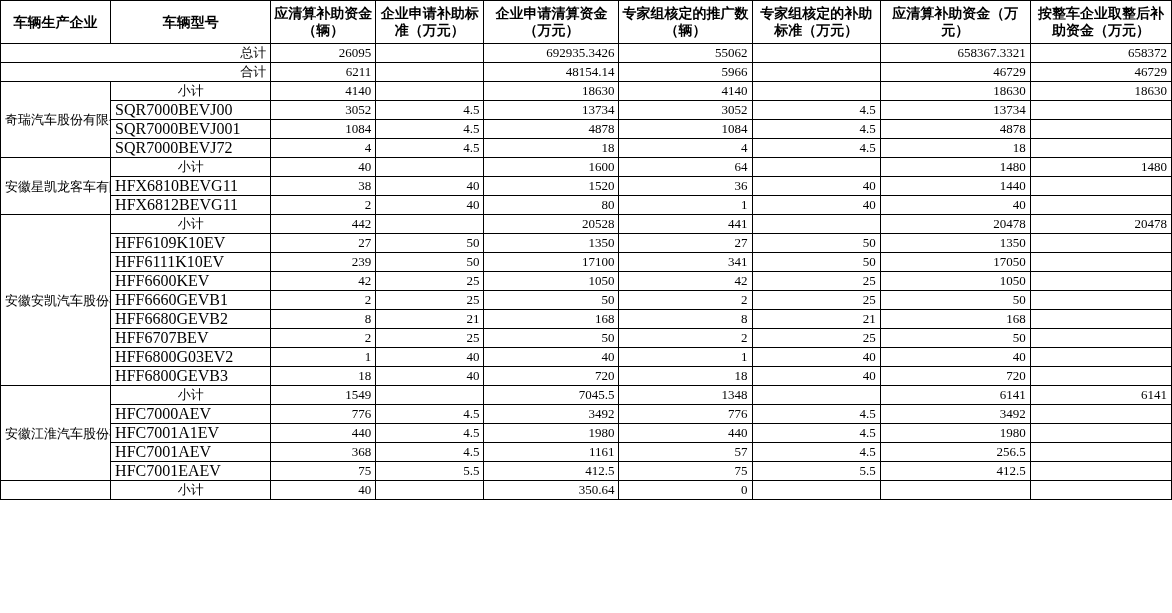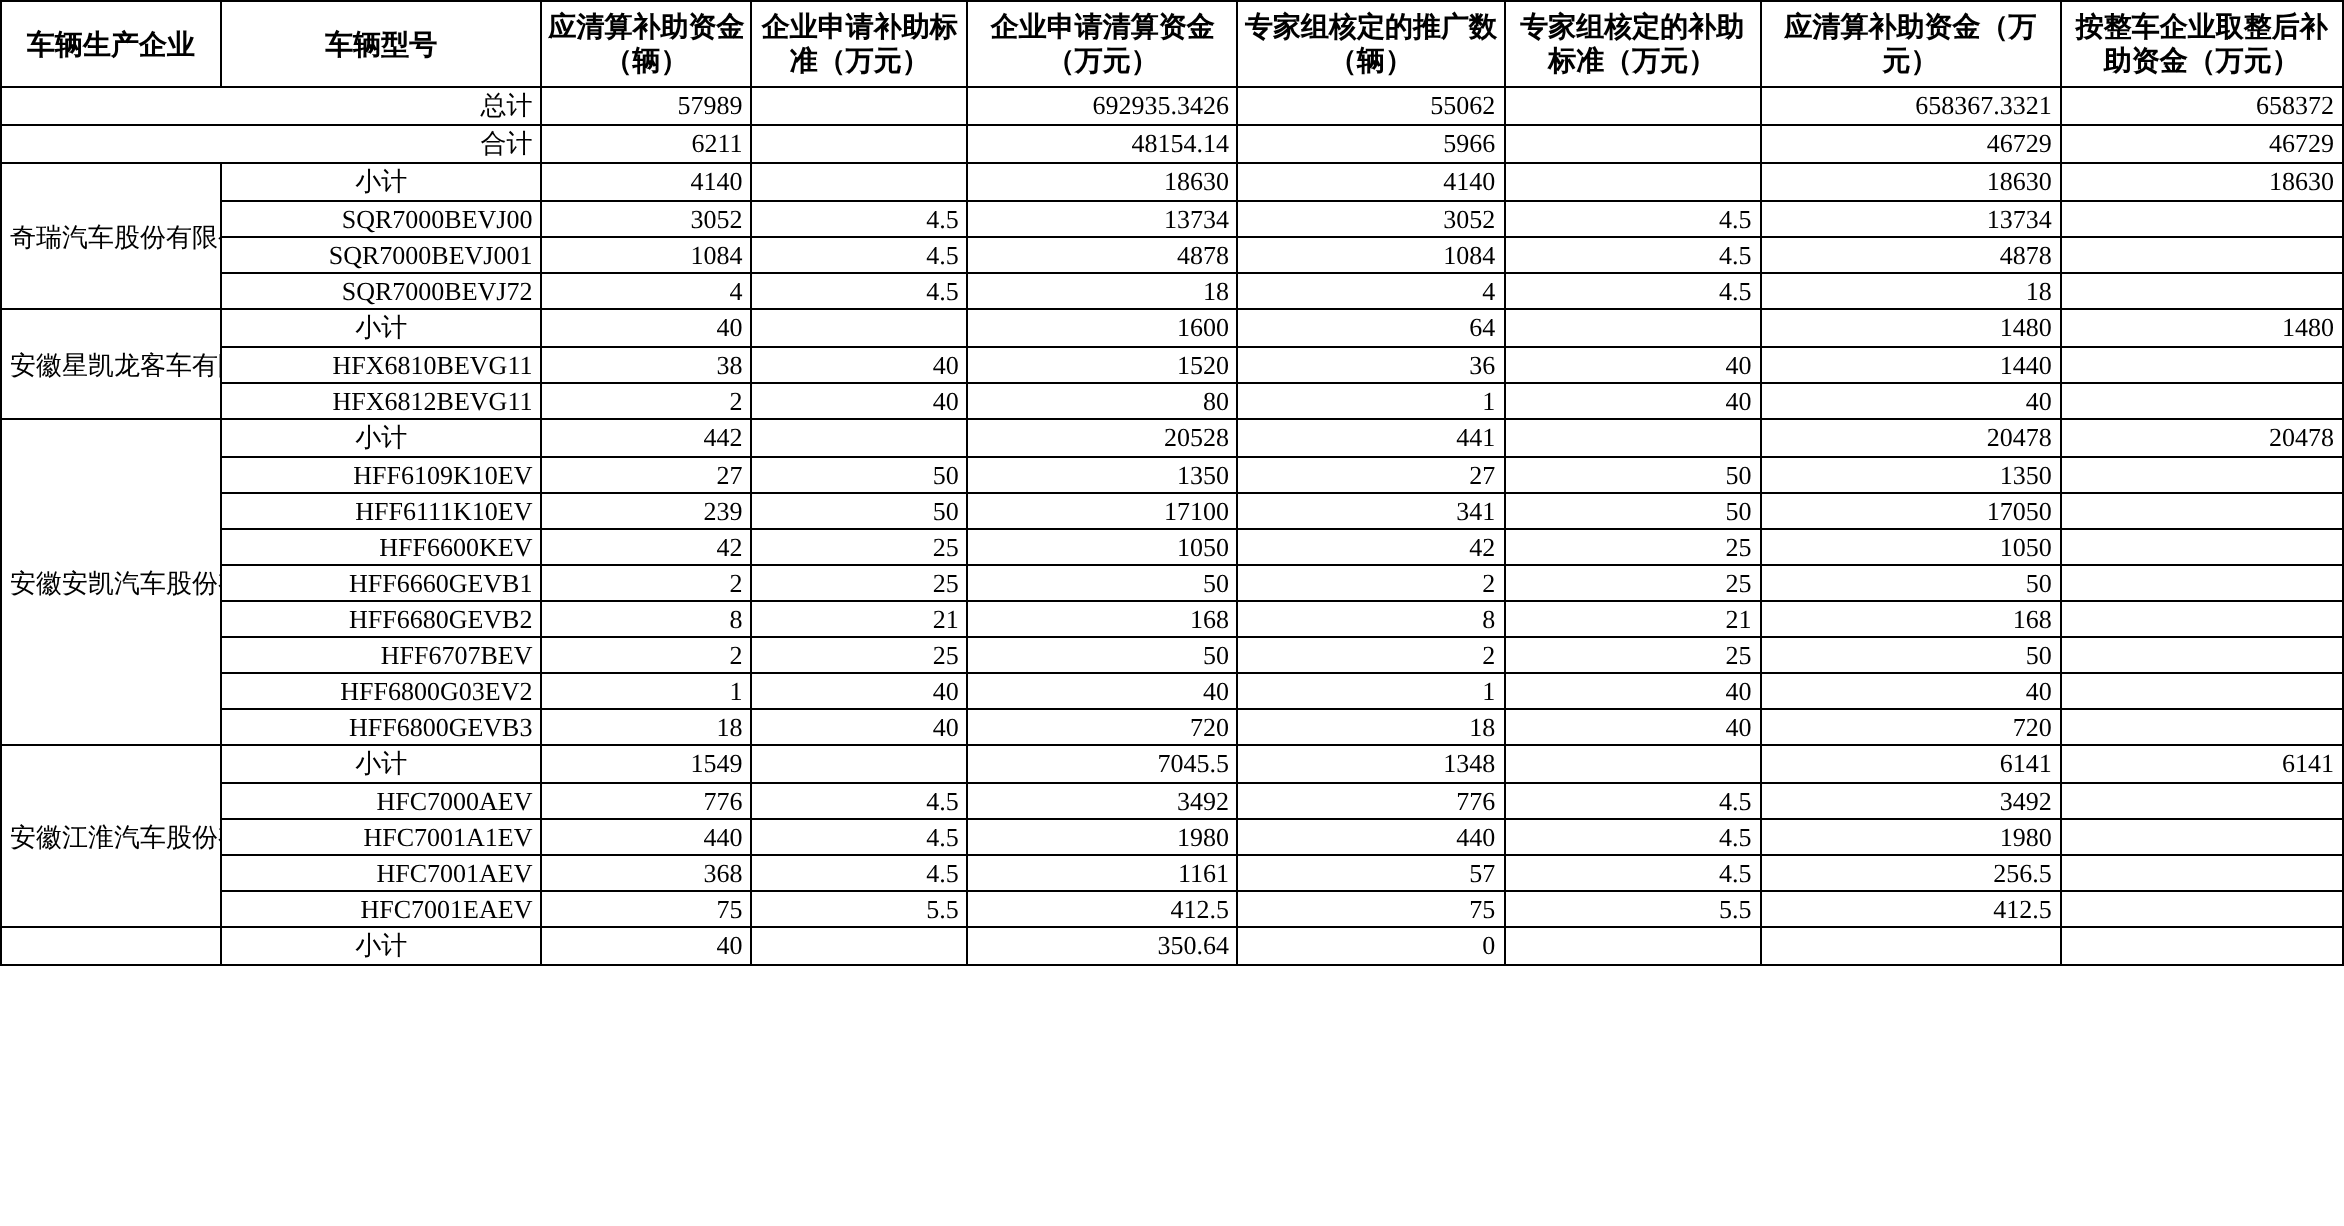--- a/index.html
+++ b/index.html
@@ -57,23 +57,23 @@
     font-size: 13px;
   }
   td.maker {
     text-align: center;
     font-size: 13px;
     line-height: 19px;
     white-space: normal;
     word-break: break-all;
   }
   td.model {
-    text-align: right;
+    text-align: left;
     font-family: "Liberation Serif", serif;
-    font-size: 13px;
+    font-size: 16px;
   }
   td.sub {
     text-align: center;
     font-size: 13px;
   }
   .rowh-std { height: 18px; }
 </style>
 </head>
 <body>
 
@@ -99,21 +99,21 @@
         <td>企业申请清算资金（万元）</td>
         <td>专家组核定的推广数（辆）</td>
         <td>专家组核定的补助标准（万元）</td>
         <td>应清算补助资金（万元）</td>
         <td>按整车企业取整后补助资金（万元）</td>
       </tr>
     </thead>
     <tbody>
         <tr class="total rowh-std">
           <td class="label-center" colspan="2">总计</td>
-          <td class="num">57989</td>
+          <td class="num">26095</td>
           <td class="num"></td>
           <td class="num">692935.3426</td>
           <td class="num">55062</td>
           <td class="num"></td>
           <td class="num">658367.3321</td>
           <td class="num">658372</td>
         </tr>
         <tr class="total rowh-std">
           <td class="label-center" colspan="2">合计</td>
           <td class="num">6211</td>

